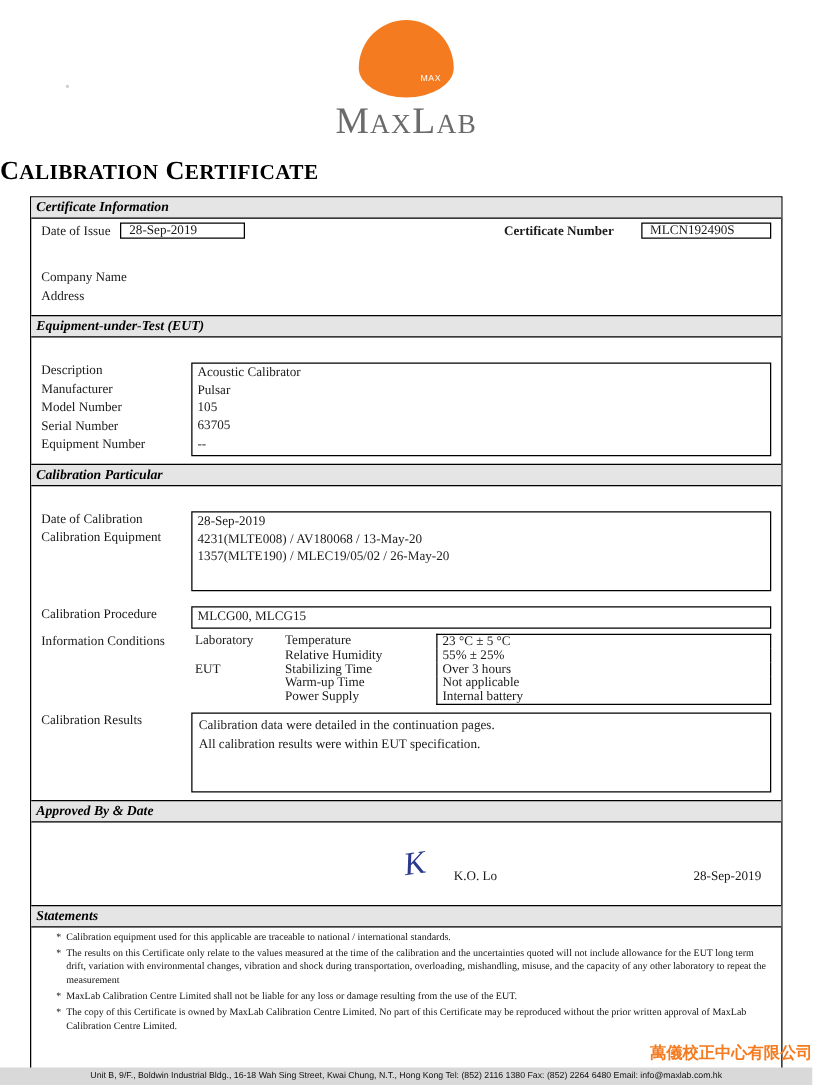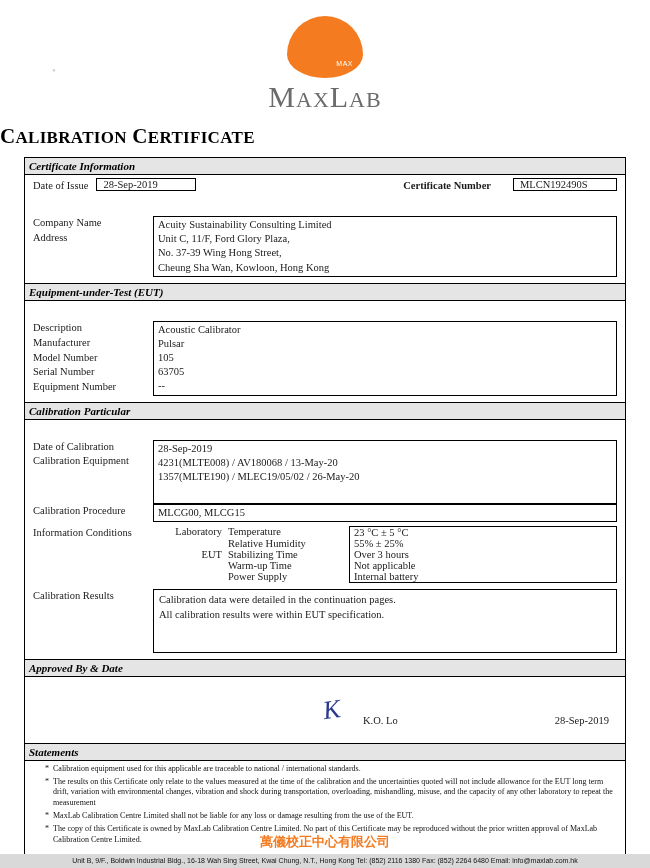--- a/index.html
+++ b/index.html
@@ -138,21 +138,21 @@
   
   .cond-table {
     border-collapse: collapse;
     width: 100%;
     font-size: 10.5px;
   }
   .cond-table td {
     padding: 0 3px;
     vertical-align: top;
   }
-  .cond-table td.c-group { width: 66px; text-align: right; }
+  .cond-table td.c-group { width: 66px; }
   .cond-table td.c-name { width: 118px; }
   .cond-table td.c-val {
     border-left: 1px solid #000;
     border-right: 1px solid #000;
     padding-left: 4px;
   }
   .cond-table tr.first td.c-val { border-top: 1px solid #000; }
   .cond-table tr.last td.c-val { border-bottom: 1px solid #000; }
 
   .results-box {
@@ -226,20 +226,21 @@
     left: 0;
     right: 0;
     bottom: 0;
     text-align: center;
   }
   .footer .cn {
     color: #f47b20;
     font-size: 13px;
     font-family: "DejaVu Sans", sans-serif;
     font-weight: bold;
+    text-align: right;
   }
   .footer .en {
     color: #f47b20;
     font-size: 11px;
     font-family: "Liberation Serif", serif;
   }
   .footer .addr-cn {
     color: #444;
     font-size: 7.5px;
     font-family: "DejaVu Sans", sans-serif;
@@ -292,28 +293,20 @@
       <span class="spacer"></span>
       <span class="lbl2">Certificate Number</span>
       <span class="val-box2">MLCN192490S</span>
     </div>
 
     <div class="sec-body">
       <div class="two-col">
         <div class="labels">
           <div>Company Name</div>
           <div>Address</div>
-        </div>
-        <div class="vals">
-          <div class="field-box">
-            <div>Acuity Sustainability Consulting Limited</div>
-            <div>Unit C, 11/F, Ford Glory Plaza,</div>
-            <div>No. 37-39 Wing Hong Street,</div>
-            <div>Cheung Sha Wan, Kowloon, Hong Kong</div>
-          </div>
         </div>
       </div>
     </div>
 
     <div class="section-head">Equipment-under-Test (EUT)</div>
     <div class="sec-body">
       <div class="two-col">
         <div class="labels">
           <div>Description</div>
           <div>Manufacturer</div>
@@ -343,21 +336,21 @@
         </div>
         <div class="vals">
           <div class="field-box" style="height:60px;">
             <div>28-Sep-2019</div>
             <div>4231(MLTE008) / AV180068 / 13-May-20</div>
             <div>1357(MLTE190) / MLEC19/05/02 / 26-May-20</div>
           </div>
         </div>
       </div>
 
-      <div class="two-col" style="margin-top:0;">
+      <div class="two-col" style="margin-top:12px;">
         <div class="labels">
           <div>Calibration Procedure</div>
         </div>
         <div class="vals">
           <div class="field-box">
             <span>MLCG00, MLCG15</span>
           </div>
         </div>
       </div>
 

